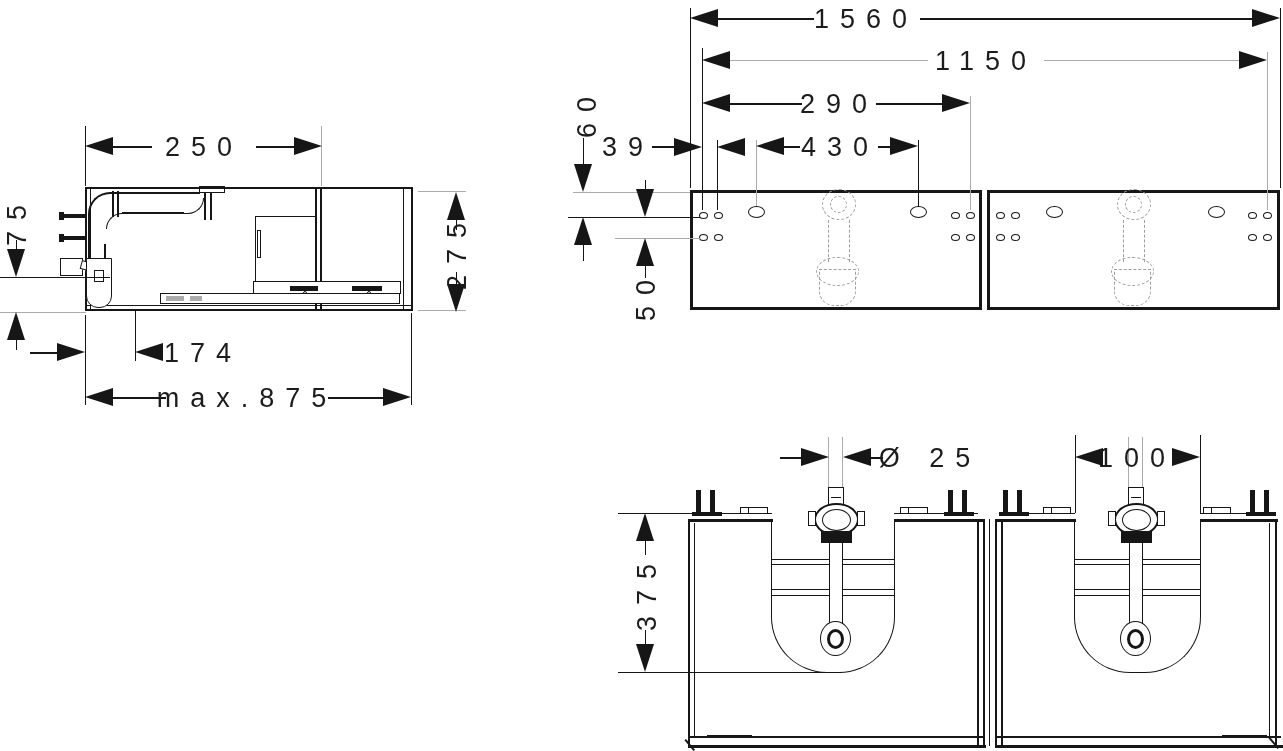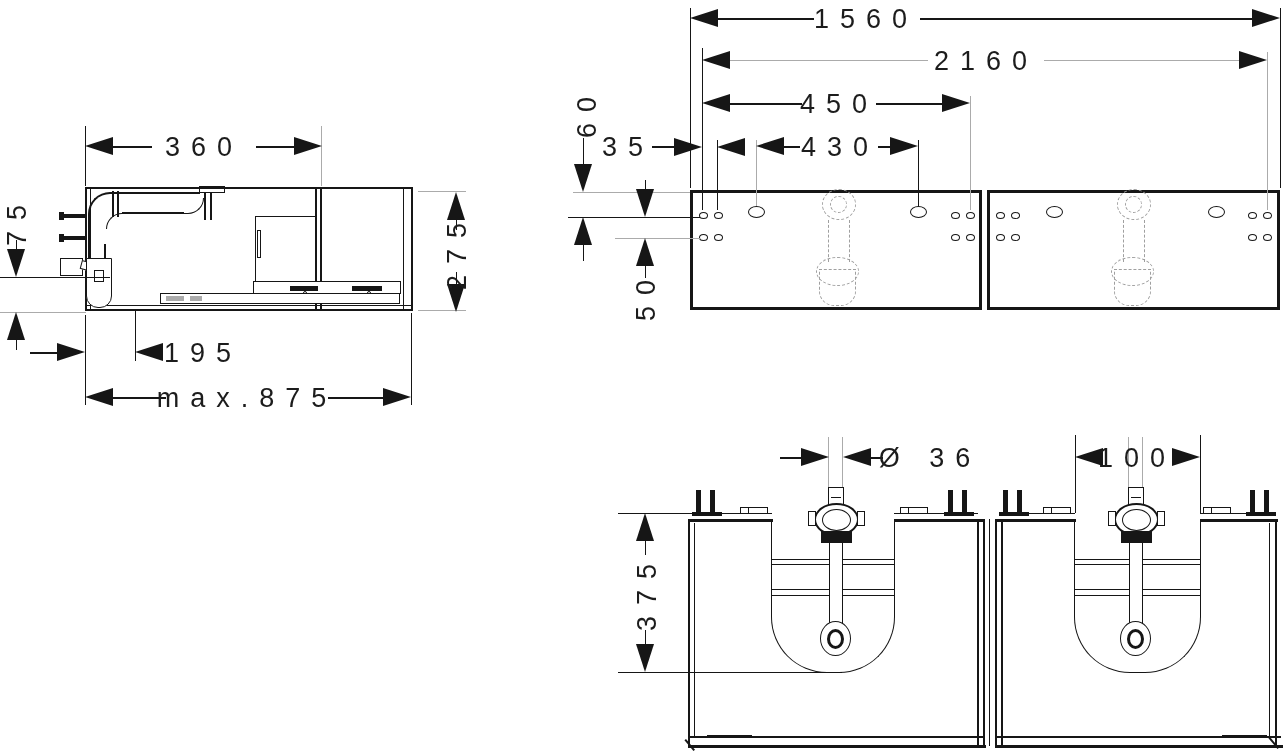--- a/index.html
+++ b/index.html
@@ -75,35 +75,35 @@
     <i class="o th w" style="left:160px;top:293px;width:240px;height:11px"></i>
     <i class="g" style="left:166px;top:296px;width:18px;height:5px"></i>
     <i class="g" style="left:190px;top:296px;width:12px;height:5px"></i>
 
     <i class="l" style="left:85px;top:126px;width:1px;height:60px"></i>
     <i class="g" style="left:321px;top:126px;width:1px;height:60px"></i>
     <i class="l" style="left:100px;top:146px;width:52px;height:1.5px"></i>
     <i class="l" style="left:256px;top:146px;width:52px;height:1.5px"></i>
     <i class="aL" style="left:85px;top:137px"></i>
     <i class="aR" style="left:294px;top:137px"></i>
-    <div class="t" style="left:204px;top:147px">360</div>
+    <div class="t" style="left:204px;top:147px">250</div>
 
     <i class="l" style="left:0px;top:277px;width:110px;height:1px"></i>
     <i class="g" style="left:0px;top:312px;width:86px;height:1px"></i>
     <i class="l" style="left:16px;top:240px;width:1px;height:10px"></i>
     <i class="aD" style="left:7px;top:249px"></i>
     <i class="aU" style="left:7px;top:312px"></i>
     <i class="l" style="left:16px;top:340px;width:1px;height:10px"></i>
     <div class="tv" style="left:17px;top:220px">75</div>
 
     <i class="l" style="left:135px;top:311px;width:1px;height:50px"></i>
     <i class="l" style="left:30px;top:352px;width:27px;height:1.5px"></i>
     <i class="aR" style="left:57px;top:343px"></i>
     <i class="aL" style="left:135px;top:343px"></i>
-    <div class="t" style="left:203px;top:353px">195</div>
+    <div class="t" style="left:203px;top:353px">174</div>
 
     <i class="l" style="left:85px;top:315px;width:1px;height:90px"></i>
     <i class="l" style="left:411px;top:313px;width:1px;height:92px"></i>
     <i class="l" style="left:100px;top:397px;width:66px;height:1.5px"></i>
     <i class="l" style="left:328px;top:397px;width:56px;height:1.5px"></i>
     <i class="aL" style="left:85px;top:388px"></i>
     <i class="aR" style="left:383px;top:388px"></i>
     <div class="t" style="left:247px;top:398px">max.875</div>
 
     <i class="g" style="left:418px;top:191px;width:48px;height:1px"></i>
@@ -167,38 +167,38 @@
     <i class="l" style="left:718px;top:18px;width:96px;height:1.5px"></i>
     <i class="l" style="left:920px;top:18px;width:332px;height:1.5px"></i>
     <i class="aL" style="left:690px;top:9px"></i>
     <i class="aR" style="left:1252px;top:9px"></i>
     <div class="t" style="left:866px;top:19px">1560</div>
 
     <i class="g" style="left:730px;top:60px;width:198px;height:1px"></i>
     <i class="g" style="left:1044px;top:60px;width:195px;height:1px"></i>
     <i class="aL" style="left:702px;top:51px"></i>
     <i class="aR" style="left:1239px;top:51px"></i>
-    <div class="t" style="left:986px;top:61px">2160</div>
+    <div class="t" style="left:986px;top:61px">1150</div>
 
     <i class="l" style="left:730px;top:103px;width:72px;height:1.5px"></i>
     <i class="l" style="left:876px;top:103px;width:66px;height:1.5px"></i>
     <i class="aL" style="left:702px;top:94px"></i>
     <i class="aR" style="left:942px;top:94px"></i>
-    <div class="t" style="left:839px;top:104px">450</div>
+    <div class="t" style="left:839px;top:104px">290</div>
 
     <i class="l" style="left:784px;top:146px;width:16px;height:1.5px"></i>
     <i class="l" style="left:878px;top:146px;width:12px;height:1.5px"></i>
     <i class="aL" style="left:756px;top:137px"></i>
     <i class="aR" style="left:890px;top:137px"></i>
     <div class="t" style="left:840px;top:147px">430</div>
 
     <i class="l" style="left:652px;top:146px;width:22px;height:1.5px"></i>
     <i class="aR" style="left:674px;top:138px"></i>
     <i class="aL" style="left:717px;top:138px"></i>
-    <div class="t" style="left:628px;top:147px">35</div>
+    <div class="t" style="left:628px;top:147px">39</div>
 
     <i class="g" style="left:573px;top:192px;width:117px;height:1px"></i>
     <i class="l" style="left:568px;top:217px;width:132px;height:1px"></i>
     <i class="g" style="left:615px;top:238px;width:85px;height:1px"></i>
     <i class="l" style="left:583px;top:138px;width:1px;height:26px"></i>
     <i class="aD" style="left:574px;top:164px"></i>
     <i class="aU" style="left:574px;top:217px"></i>
     <i class="l" style="left:583px;top:245px;width:1px;height:16px"></i>
     <div class="tv" style="left:587px;top:112px">60</div>
 
@@ -299,21 +299,21 @@
     <i class="aU" style="left:636px;top:513px"></i>
     <i class="l" style="left:645px;top:541px;width:1px;height:14px"></i>
     <i class="l" style="left:645px;top:630px;width:1px;height:14px"></i>
     <i class="aD" style="left:636px;top:644px"></i>
     <div class="tv" style="left:647px;top:592px">375</div>
 
     <i class="l" style="left:780px;top:457px;width:21px;height:1.5px"></i>
     <i class="aR" style="left:801px;top:448px"></i>
     <i class="aL" style="left:843px;top:448px"></i>
     <i class="l" style="left:871px;top:457px;width:12px;height:1.5px"></i>
-    <div class="t" style="left:930px;top:458px">Ø 36</div>
+    <div class="t" style="left:930px;top:458px">Ø 25</div>
 
     <i class="l" style="left:1075px;top:435px;width:1px;height:78px"></i>
     <i class="l" style="left:1200px;top:435px;width:1px;height:78px"></i>
     <i class="aL" style="left:1075px;top:448px"></i>
     <i class="aR" style="left:1172px;top:448px"></i>
     <div class="t" style="left:1137px;top:458px">100</div>
   </div>
 
 </div>
 

